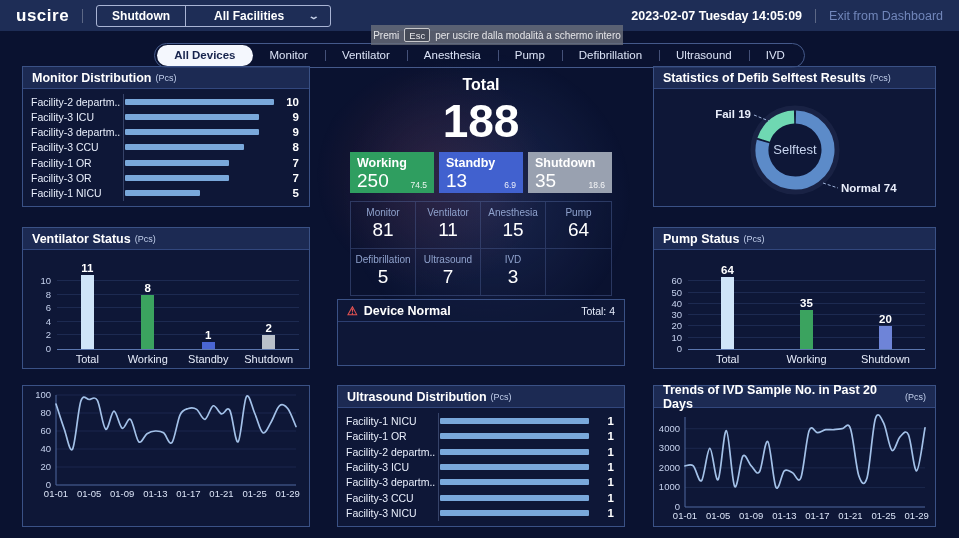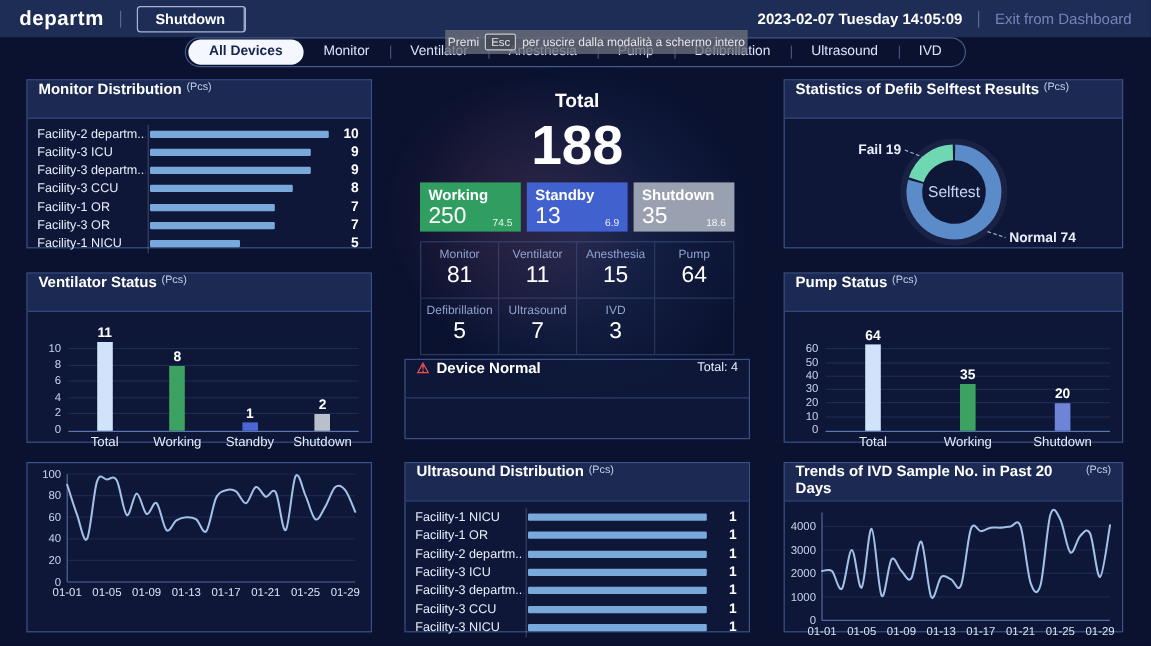--- a/index.html
+++ b/index.html
@@ -16,21 +16,21 @@
                      border-radius:3px; font-size:12px; font-weight:bold; color:#fff; cursor:pointer; }
   .fs-label { padding:0 15px; border-right:1px solid #a9b4d4; line-height:20px; }
   .fs-value { display:flex; align-items:center; padding:0 12px 0 28px; line-height:20px; }
   .chev { margin-left:26px; font-size:9px; color:#c9d3ea; transform:scaleX(1.6); }
   .spacer { flex:1; }
   .datetime { font-size:12.5px; font-weight:bold; color:#fff; }
   .exit { font-size:12.5px; color:#7186ba; cursor:pointer; }
 
   
   .tabrow { position:absolute; left:0; top:31px; width:100%; height:31px; display:flex; justify-content:center; }
-  .tabs { margin-top:0; height:25px; border:1px solid #44598a; border-radius:13px;
+  .tabs { margin-top:12px; height:25px; border:1px solid #44598a; border-radius:13px;
           display:flex; align-items:center; padding:0 2px; }
   .tab { position:relative; height:21px; line-height:21px; padding:0 17px; font-size:11.5px;
          color:#dce4f7; cursor:pointer; white-space:nowrap; }
   .tab:not(:first-child)::before { content:""; position:absolute; left:0; top:5px; width:1px; height:11px;
          background:rgba(140,160,210,.45); }
   .tab.active { background:#f4f7fd; color:#17244d; border-radius:11px; font-weight:bold; }
   .tab.active::before, .tab.active + .tab::before { display:none; }
 
   .tooltip { position:absolute; left:371px; top:25px; width:252px; height:20px; z-index:20;
              background:rgba(105,110,122,.8); display:flex; align-items:center; justify-content:center;
@@ -40,21 +40,21 @@
 
   
   .globe { position:absolute; left:305px; top:52px; width:350px; height:280px; pointer-events:none;
     background:
       radial-gradient(circle at 36% 44%, rgba(150,60,75,.20), transparent 42%),
       radial-gradient(circle at 52% 52%, rgba(75,100,170,.25), transparent 62%);
     border-radius:50%; }
 
   
   .panel { position:absolute; background:rgba(17,27,60,.6); border:1px solid #3a5185; }
-  .panel-title { display:flex; height:32px; padding:0 9px; gap:4px;
+  .panel-title { display:flex; align-items:center; height:22px; padding:0 9px; gap:4px;
                  background:rgba(47,66,118,.45); border-bottom:1px solid rgba(70,95,160,.55);
                  font-size:12.5px; font-weight:bold; color:#fff; }
   .unit { font-size:9px; font-weight:normal; color:#c3d0ec; }
   .panel-body { position:relative; height:calc(100% - 22px); }
 
   .p-monitor { left:22px; top:66px;  width:288px; height:141px; }
   .p-vent    { left:22px; top:227px; width:288px; height:142px; }
   .p-anes    { left:22px; top:385px; width:288px; height:142px; }
   .p-prompt  { left:337px; top:299px; width:288px; height:67px; }
   .p-us      { left:337px; top:385px; width:288px; height:142px; }
@@ -117,24 +117,28 @@
 
   .line-svg, .donut-svg { position:absolute; left:50%; top:50%; transform:translate(-50%,-50%); }
   text { font-family:"Liberation Sans", sans-serif; }
 </style>
 </head>
 <body>
 
 <div class="app">
 
   <header>
-    <div class="logo">departm</div>
+    <div class="logo">uscire</div>
     <div class="hdiv"></div>
     <div class="facility-select">
       <span class="fs-label">Shutdown</span>
+      <span class="fs-value">
+        <span>All Facilities</span>
+        <span class="chev">⌄</span>
+      </span>
     </div>
     <div class="spacer"></div>
     <div class="datetime">2023-02-07 Tuesday 14:05:09</div>
     <div class="hdiv"></div>
     <div class="exit">Exit from Dashboard</div>
   </header>
 
   <div class="tabrow">
     <div class="tabs" id="tabs">
         <div class="tab active">All Devices</div>

